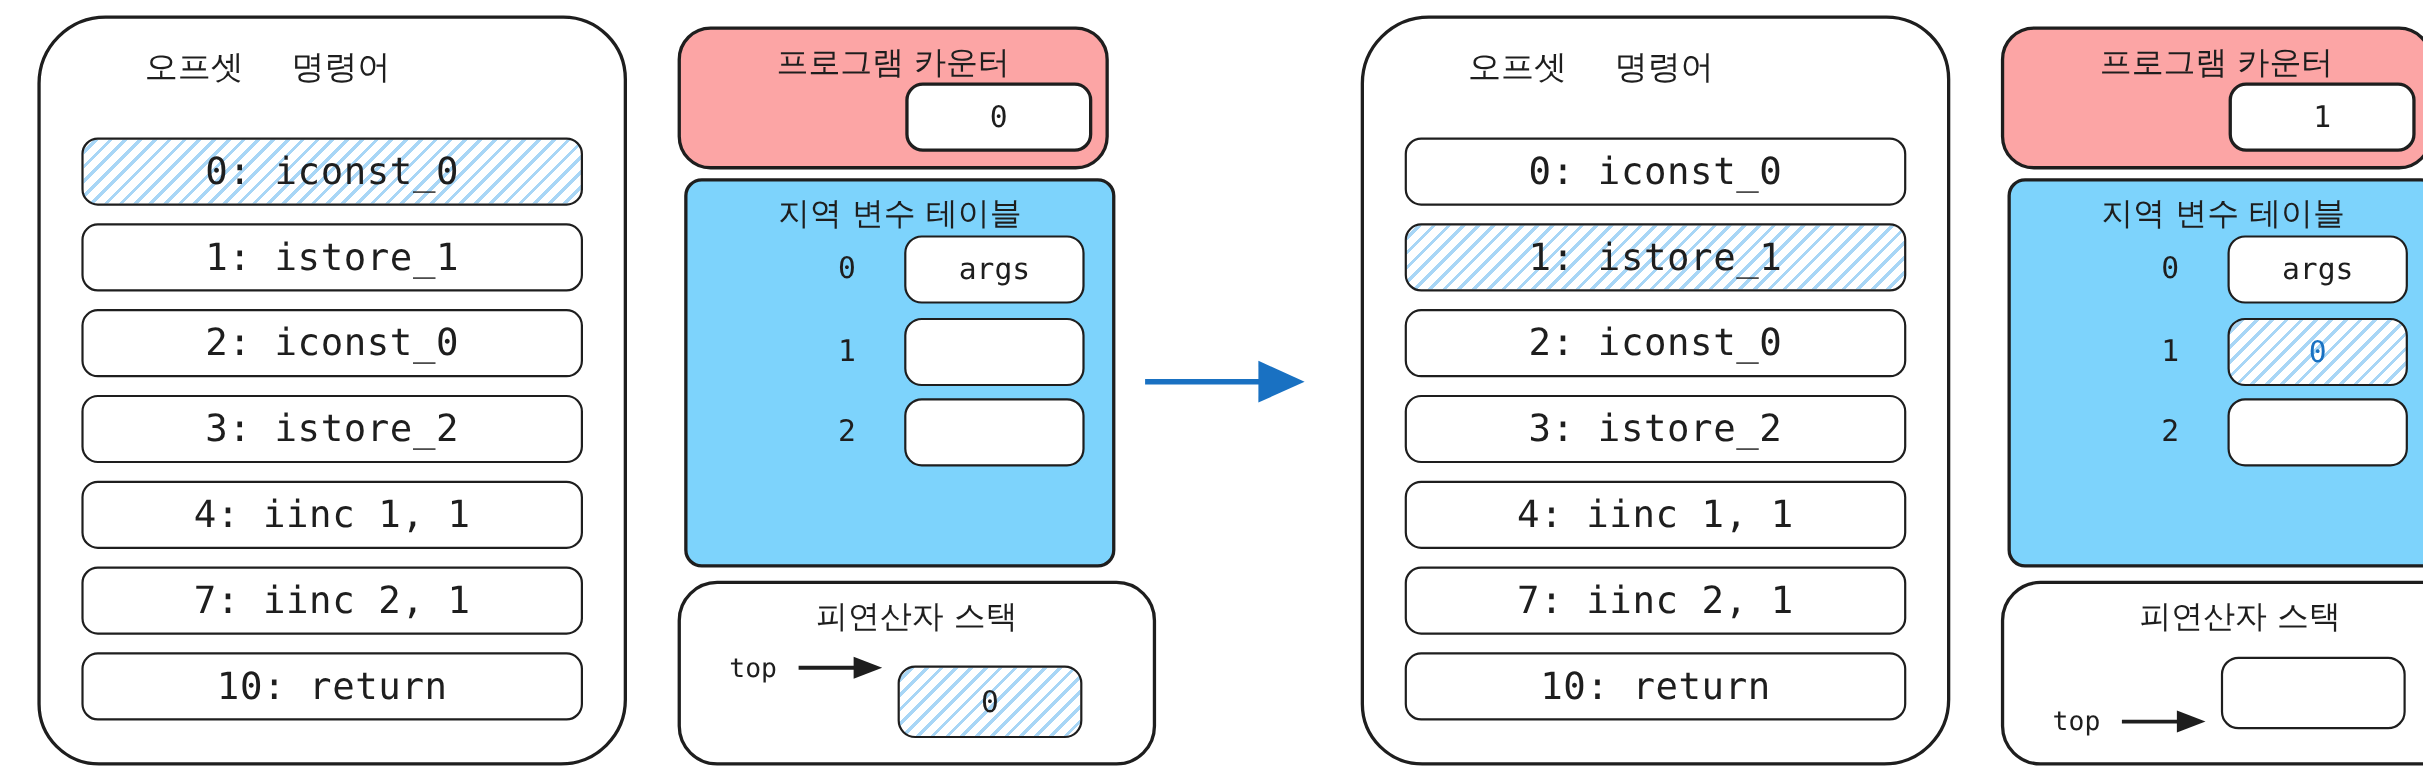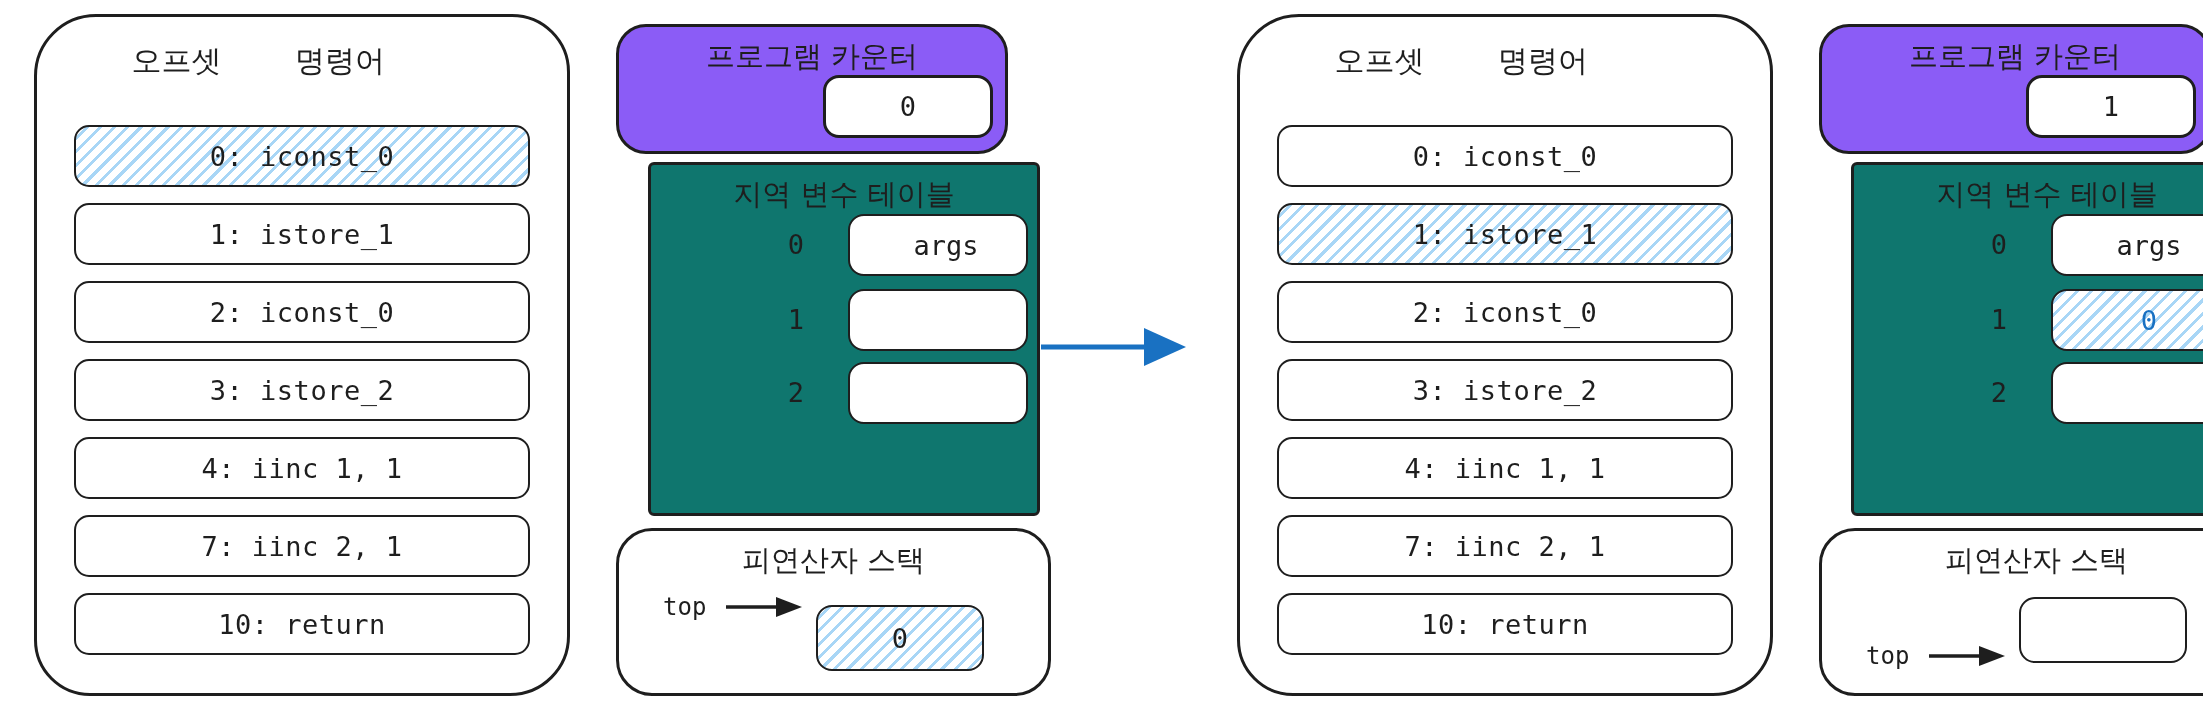--- a/index.html
+++ b/index.html
@@ -7,43 +7,43 @@
           font-family:"DejaVu Sans","Liberation Sans",sans-serif;color:#1e1e1e;margin-left:16px;}
   .group{position:absolute;top:0;width:975px;height:710px;}
   #group-before{left:18px;}
   #group-after{left:1221px;}
 
   
   .main-panel{position:absolute;left:0;top:14px;width:530px;height:676px;
               border:3.5px solid #1e1e1e;border-radius:62px 58px 60px 56px;background:#fff;}
   .panel-header{position:absolute;top:24px;left:0;width:530px;height:40px;font-size:30px;}
   .hdr-offset{position:absolute;left:82px;width:115px;text-align:center;}
-  .hdr-instr{position:absolute;left:228px;width:120px;text-align:right;}
+  .hdr-instr{position:absolute;left:228px;width:120px;text-align:left;}
   .rows{position:absolute;left:37px;top:108px;width:456px;display:flex;flex-direction:column;gap:16px;}
   .irow{height:58px;border:2.5px solid #1e1e1e;border-radius:15px;background:#fff;
         display:flex;align-items:center;justify-content:center;
-        font-family:"DejaVu Sans Mono","Liberation Mono",monospace;font-size:27px;letter-spacing:.5px;}
+        font-family:"DejaVu Sans Mono","Liberation Mono",monospace;font-size:34px;letter-spacing:.5px;}
 
   
   .pc-box{position:absolute;left:582px;top:24px;width:386px;height:124px;
-          border:3px solid #1e1e1e;border-radius:30px;background:#8b5cf6;}
+          border:3px solid #1e1e1e;border-radius:30px;background:#fca5a5;}
   .box-title{position:absolute;top:10px;left:0;width:100%;text-align:center;font-size:29px;}
   .pc-value-box{position:absolute;left:204px;top:48px;width:164px;height:57px;
           border:3px solid #1e1e1e;border-radius:16px;display:flex;align-items:center;justify-content:center;
           font-family:"DejaVu Sans Mono","Liberation Mono",monospace;font-size:27px;background:#fff;}
 
-  .lvt-box{position:absolute;left:614px;top:162px;width:386px;height:348px;
-          border:3px solid #1e1e1e;border-radius:6px;background:#0f766e;}
+  .lvt-box{position:absolute;left:588px;top:162px;width:386px;height:348px;
+          border:3px solid #1e1e1e;border-radius:16px;background:#7dd3fc;}
   .slot{position:absolute;left:0;width:100%;height:60px;}
   .slot-0{top:49px;} .slot-1{top:124px;} .slot-2{top:197px;}
   .slot-index{position:absolute;left:100px;width:90px;height:60px;display:flex;align-items:center;justify-content:center;
           font-family:"DejaVu Sans Mono","Liberation Mono",monospace;font-size:27px;}
   .slot-box{position:absolute;left:197px;top:0;width:160px;height:58px;
           border:2.75px solid #1e1e1e;border-radius:16px;display:flex;align-items:center;justify-content:center;
-          font-family:"DejaVu Sans Mono","Liberation Mono",monospace;font-size:27px;background:#fff;padding-left:16px;}
+          font-family:"DejaVu Sans Mono","Liberation Mono",monospace;font-size:27px;background:#fff;}
 
   .stack-box{position:absolute;left:582px;top:528px;width:386px;height:162px;
           border:3px solid #1e1e1e;border-radius:36px;background:#fff;padding-left:43px;}
   .pointer{position:absolute;left:44px;top:62px;display:flex;align-items:center;gap:18px;
           font-family:"DejaVu Sans Mono","Liberation Mono",monospace;font-size:24px;}
   .stack-value-box{position:absolute;left:197px;top:74px;width:164px;height:62px;
           border:2.75px solid #1e1e1e;border-radius:16px;display:flex;align-items:center;justify-content:center;
           font-family:"DejaVu Sans Mono","Liberation Mono",monospace;font-size:27px;background:#fff;}
   .stack--after .pointer{top:111px;}
   .stack--after .stack-value-box{top:66px;}

